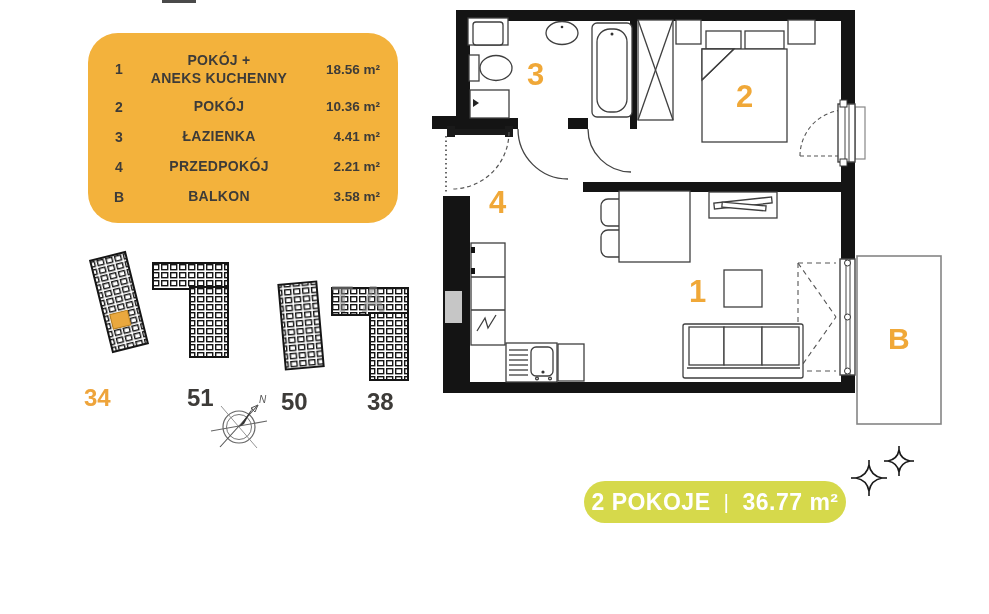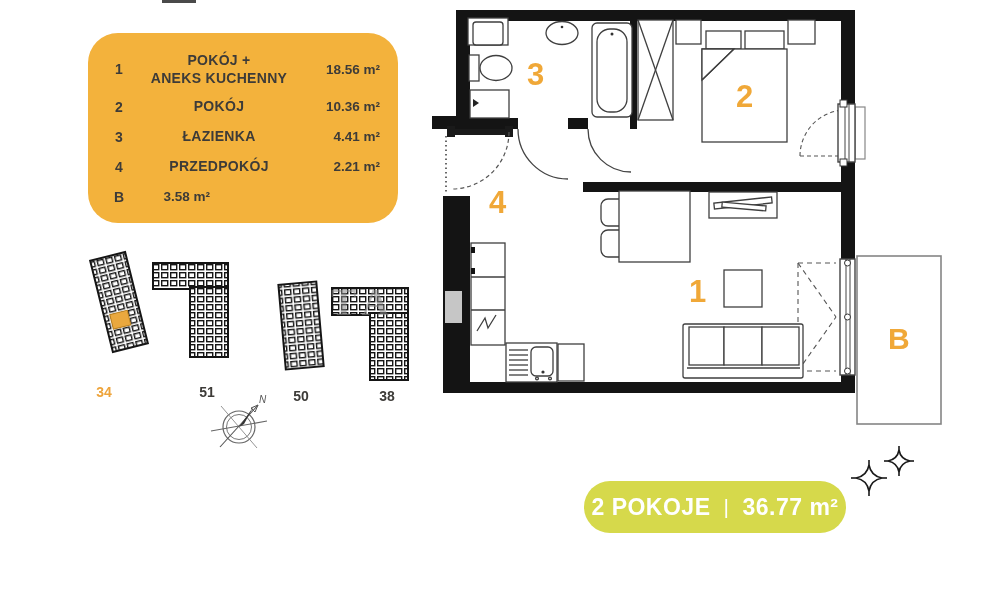--- a/index.html
+++ b/index.html
@@ -13,28 +13,28 @@
           border-radius:30px;box-sizing:border-box;padding:15px 18px 13px 16px;
           display:flex;flex-direction:column;justify-content:space-between;color:#3d3b38;}
   .lrow{display:flex;align-items:center;min-height:27px;}
   .lrow.first{min-height:42px;}
   .lnum{width:30px;text-align:center;font-weight:bold;font-size:14px;}
   .lname{flex:1;text-align:center;font-weight:bold;font-size:14px;letter-spacing:.3px;
          white-space:pre-line;line-height:1.3;}
   .larea{width:76px;text-align:right;font-weight:bold;font-size:13.5px;}
 
   
-  .blab{position:absolute;width:40px;text-align:center;font-weight:bold;font-size:14px;color:#3d3b38;}
+  .blab{position:absolute;width:40px;text-align:left;font-weight:bold;font-size:24px;color:#3d3b38;}
   .blab.active{color:#eea43b;}
 
-  .wm{position:absolute;left:331px;top:280px;font-family:Liberation Serif, serif;
+  .wm{position:absolute;left:331px;top:280px;font-family:Liberation Mono, monospace;
       font-size:38px;font-weight:bold;color:#8a8a8a;opacity:.55;letter-spacing:8px;}
 
   
-  .pill{position:absolute;left:584px;top:481px;width:262px;height:52px;background:#d6d94b;
+  .pill{position:absolute;left:584px;top:481px;width:262px;height:42px;background:#d6d94b;
         border-radius:28px;display:flex;align-items:center;justify-content:center;gap:13px;
         color:#fff;font-weight:bold;font-size:23px;letter-spacing:.5px;}
   .pill .sep{font-weight:normal;font-size:21px;}
 
   svg{position:absolute;}
   .fp-label{font-family:"Liberation Sans",sans-serif;font-weight:bold;fill:#f0a838;}
 </style>
 </head>
 <body>
 
@@ -59,20 +59,21 @@
       <div class="lname">ŁAZIENKA</div>
       <div class="larea">4.41 m²</div>
     </div>
     <div class="lrow">
       <div class="lnum">4</div>
       <div class="lname">PRZEDPOKÓJ</div>
       <div class="larea">2.21 m²</div>
     </div>
     <div class="lrow">
       <div class="lnum">B</div>
+      <div class="lname">BALKON</div>
       <div class="larea">3.58 m²</div>
     </div>
   </div>
 
   <svg style="left:80px;top:248px" width="345" height="142" viewBox="0 0 345 142">
     <defs>
       <pattern id="bpat" width="9" height="8" patternUnits="userSpaceOnUse">
         <rect width="9" height="8" fill="#fff"></rect>
         <rect x="0.7" y="0.7" width="6" height="5" fill="none" stroke="#161616" stroke-width="1.4"></rect>
       </pattern>

